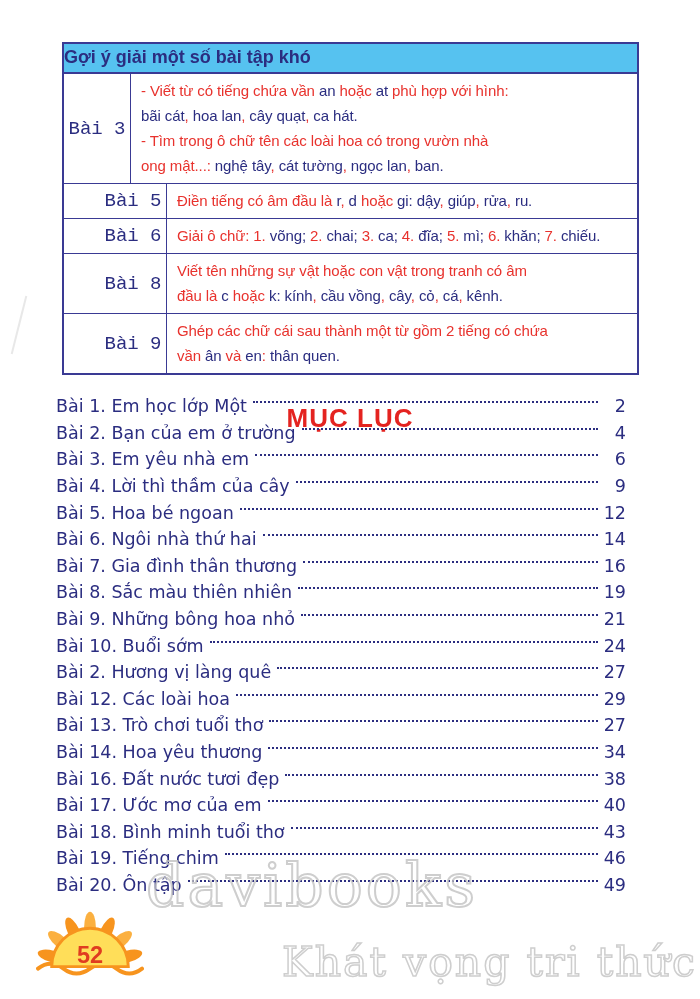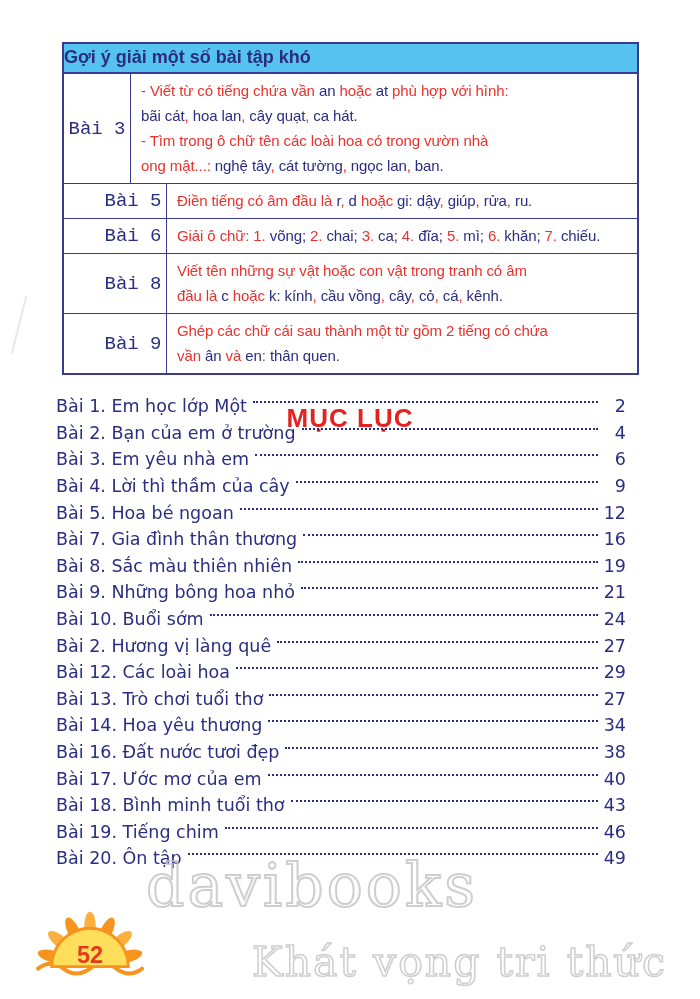--- a/index.html
+++ b/index.html
@@ -50,21 +50,21 @@
     margin:0 6px;transform:translateY(-4px);min-width:20px;
   }
   .toc-page{white-space:nowrap;min-width:22px;text-align:right;}
   
   .wm-main,.wm-sub{
     position:absolute;font-family:"DejaVu Serif",serif;
     color:transparent;-webkit-text-stroke:2px var(--watermark);
     opacity:0.8;pointer-events:none;white-space:nowrap;
   }
   .wm-main{left:146px;top:850px;font-size:60px;letter-spacing:3px;}
-  .wm-sub{left:252px;top:938px;font-size:41px;-webkit-text-stroke:1.5px var(--watermark);letter-spacing:2px;}
+  .wm-sub{left:282px;top:938px;font-size:41px;-webkit-text-stroke:1.5px var(--watermark);letter-spacing:2px;}
   
   .sun-badge{position:absolute;left:36px;top:901px;width:108px;height:92px;}
   .ray{fill:var(--sun_orange);}
   .ray-alt{fill:var(--sun_orange2);}
   .sun-body{fill:var(--sun_yellow);stroke:var(--sun_orange);stroke-width:3;}
   .sun-wave{fill:none;stroke:var(--sun_orange);stroke-width:4;stroke-linecap:round;}
   .sun-num{font:bold 24px "Liberation Sans",sans-serif;fill:var(--badge_red);}
   
   .scratch{
     position:absolute;left:18px;top:295px;width:2px;height:60px;
@@ -136,20 +136,25 @@
         <span class="toc-leader"></span>
         <span class="toc-page">9</span>
       </div>
 
       <div class="toc-row">
         <span class="toc-label">Bài 5. Hoa bé ngoan</span>
         <span class="toc-leader"></span>
         <span class="toc-page">12</span>
       </div>
 
+      <div class="toc-row">
+        <span class="toc-label">Bài 6. Ngôi nhà thứ hai</span>
+        <span class="toc-leader"></span>
+        <span class="toc-page">14</span>
+      </div>
 
       <div class="toc-row">
         <span class="toc-label">Bài 7. Gia đình thân thương</span>
         <span class="toc-leader"></span>
         <span class="toc-page">16</span>
       </div>
 
       <div class="toc-row">
         <span class="toc-label">Bài 8. Sắc màu thiên nhiên</span>
         <span class="toc-leader"></span>

